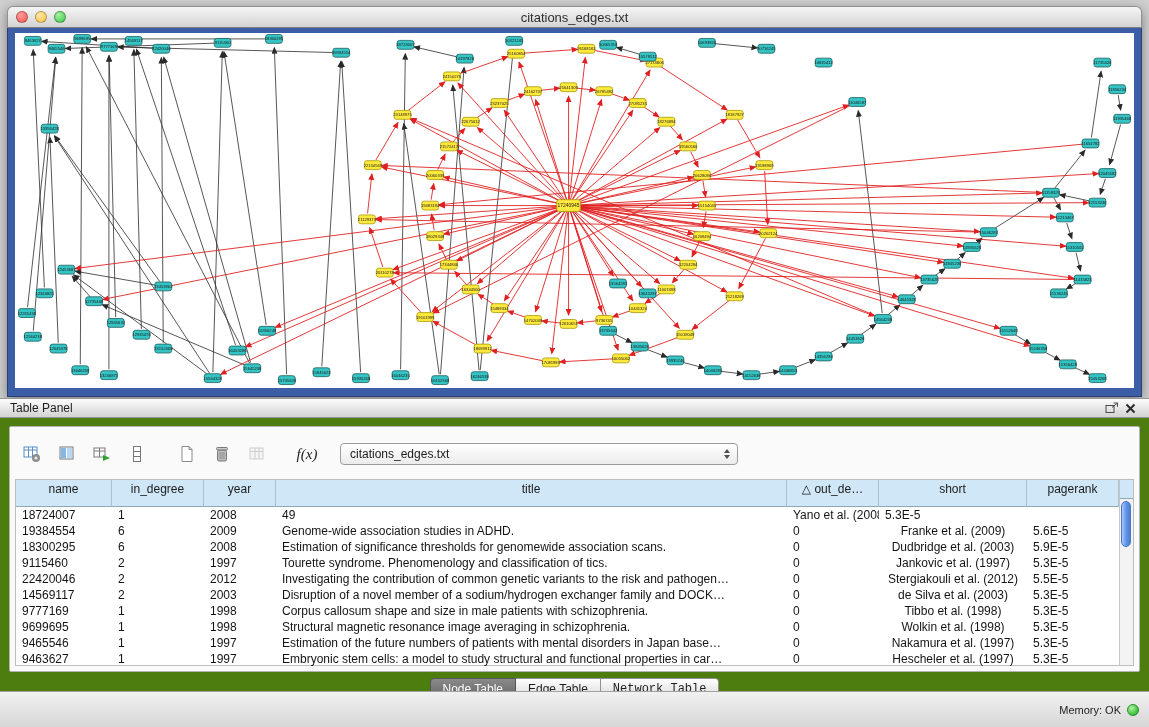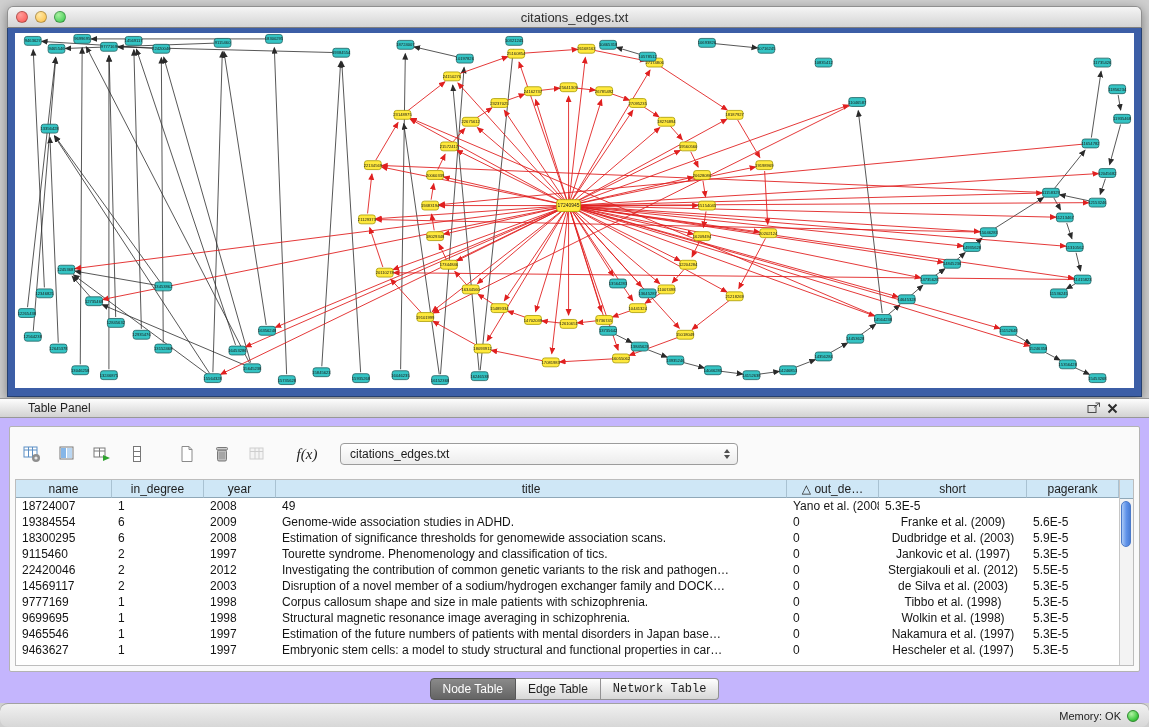--- a/index.html
+++ b/index.html
@@ -29,26 +29,26 @@
     height:369px; background:#3c5ea6; border:1px solid #26406f; border-top:none;
     padding:5px 7px 8px;
   }
   .canvas { width:100%; height:100%; background:#ffffff; display:block; }
 
   
   .panel-header {
     position:absolute; top:398px; left:0; width:100%; height:20px;
     background:linear-gradient(#fdfdfd,#d2d2d2);
     border-top:1px solid #979797; border-bottom:1px solid #979797;
-    display:flex; align-items:center; padding:0 28px; font-size:12px; color:#1f1f1f;
+    display:flex; align-items:center; padding:0 10px; font-size:12px; color:#1f1f1f;
   }
   .panel-header .spacer { flex:1; }
   .ph-icon { display:flex; align-items:center; justify-content:center; width:18px; height:16px; cursor:default; }
   .panel-body {
-    position:absolute; top:418px; left:0; width:100%; height:285px; background:#c4b5fd;
+    position:absolute; top:418px; left:0; width:100%; height:285px; background:#4d7c0f;
   }
   .inset {
     position:absolute; left:9px; top:8px; right:9px; height:246px;
     background:#fafafa; border:1px solid #b3b3b3; border-radius:2px;
   }
   .toolbar {
     position:absolute; left:10px; top:12px; right:10px; height:30px;
     display:flex; align-items:center; gap:11px;
   }
   .tbtn { width:24px; height:24px; display:flex; align-items:center; justify-content:center; }
@@ -67,21 +67,21 @@
   .updown .dn { border-top:4px solid #4f4f4f; }
 
   .tbl {
     position:absolute; left:5px; right:5px; top:52px; bottom:5px;
     border:1px solid #bdbdbd; background:#fff; display:flex;
   }
   .tcols { flex:1; min-width:0; }
   .grid { display:grid; grid-template-columns:96px 92px 72px 1fr 92px 148px 92px; }
   .hcell {
     background:#cfe7f6; border-right:1px solid #a9c2d2; border-bottom:1px solid #8fa8b8;
-    font-size:12px; color:#1c1c1c; text-align:center; height:18px; line-height:18px;
+    font-size:12px; color:#1c1c1c; text-align:center; height:27px; line-height:18px;
     white-space:nowrap; overflow:hidden;
   }
   .row { height:16px; }
   .cell {
     font-size:12px; color:#141414; line-height:16px; padding:0 6px;
     white-space:nowrap; overflow:hidden;
   }
   .cell.c5 { text-align:center; }
   .vscroll { width:14px; display:flex; flex-direction:column; border-left:1px solid #c6c6c6; background:#f3f3f3; }
   .vstub { height:19px; background:#cfe7f6; border-bottom:1px solid #8fa8b8; }
@@ -93,24 +93,24 @@
   .tabs { position:absolute; left:50%; transform:translateX(-50%); top:260px; display:flex; }
   .tab {
     font-size:12px; padding:3px 12px; border:1px solid #929292; border-left:none;
     background:linear-gradient(#fefefe,#d7d7d7); color:#1e1e1e; white-space:nowrap;
   }
   .tab:first-child { border-left:1px solid #929292; border-radius:4px 0 0 4px; }
   .tab:last-child { border-radius:0 4px 4px 0;font-family:Liberation Mono, monospace; }
   .tab.active { background:linear-gradient(#8a8a8a,#646464); color:#ffffff; border-color:#565656; }
 
   .statusbar {
-    position:absolute; bottom:0; left:0; width:100%; height:24px;
+    position:absolute; bottom:0; left:0; width:100%; height:36px;
     background:linear-gradient(#f1f1f1,#d7d7d7); border-top:1px solid #a2a2a2;
     display:flex; align-items:center; justify-content:flex-end; gap:6px; padding-right:10px;
-    font-size:11px; color:#222;border-radius:8px;
+    font-size:11px; color:#222;
   }
   .status-dot {
     width:12px; height:12px; border-radius:50%;
     background:radial-gradient(circle at 35% 30%, #b4f2a6, #3fc93f 65%, #2d9e2d);
     border:1px solid #2d8a2d;
   }
 </style>
 </head>
 <body>
 

